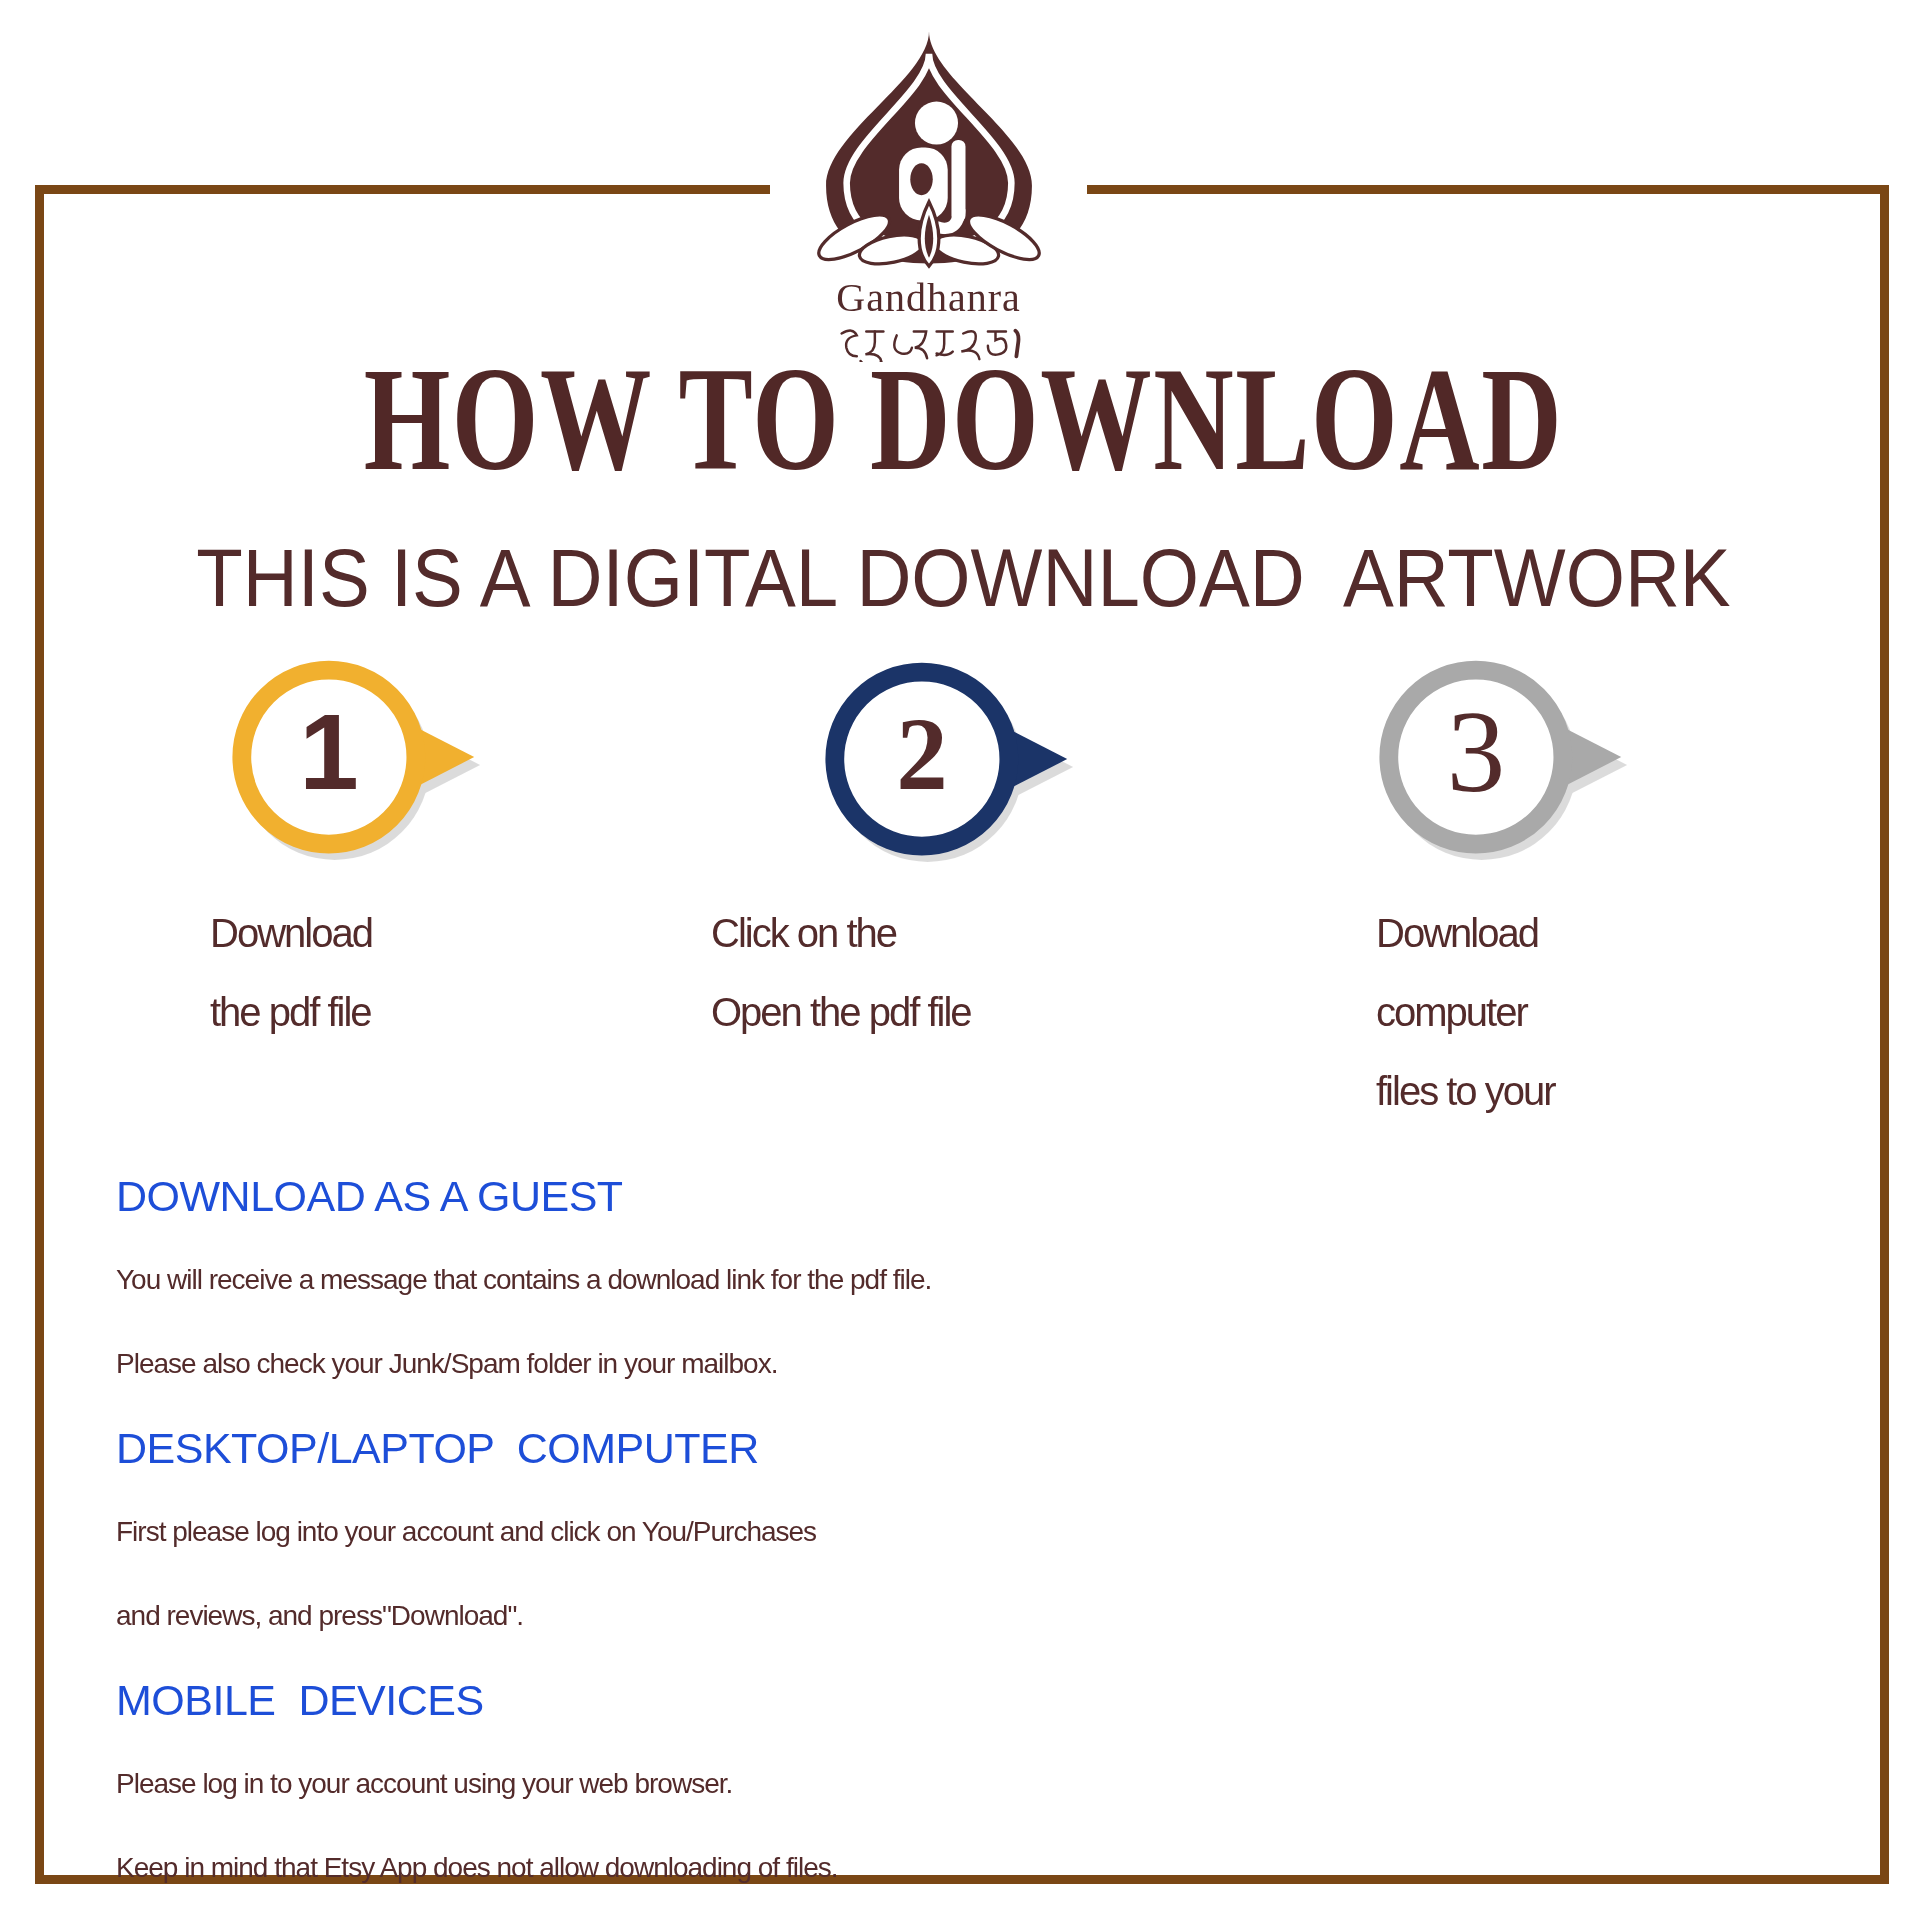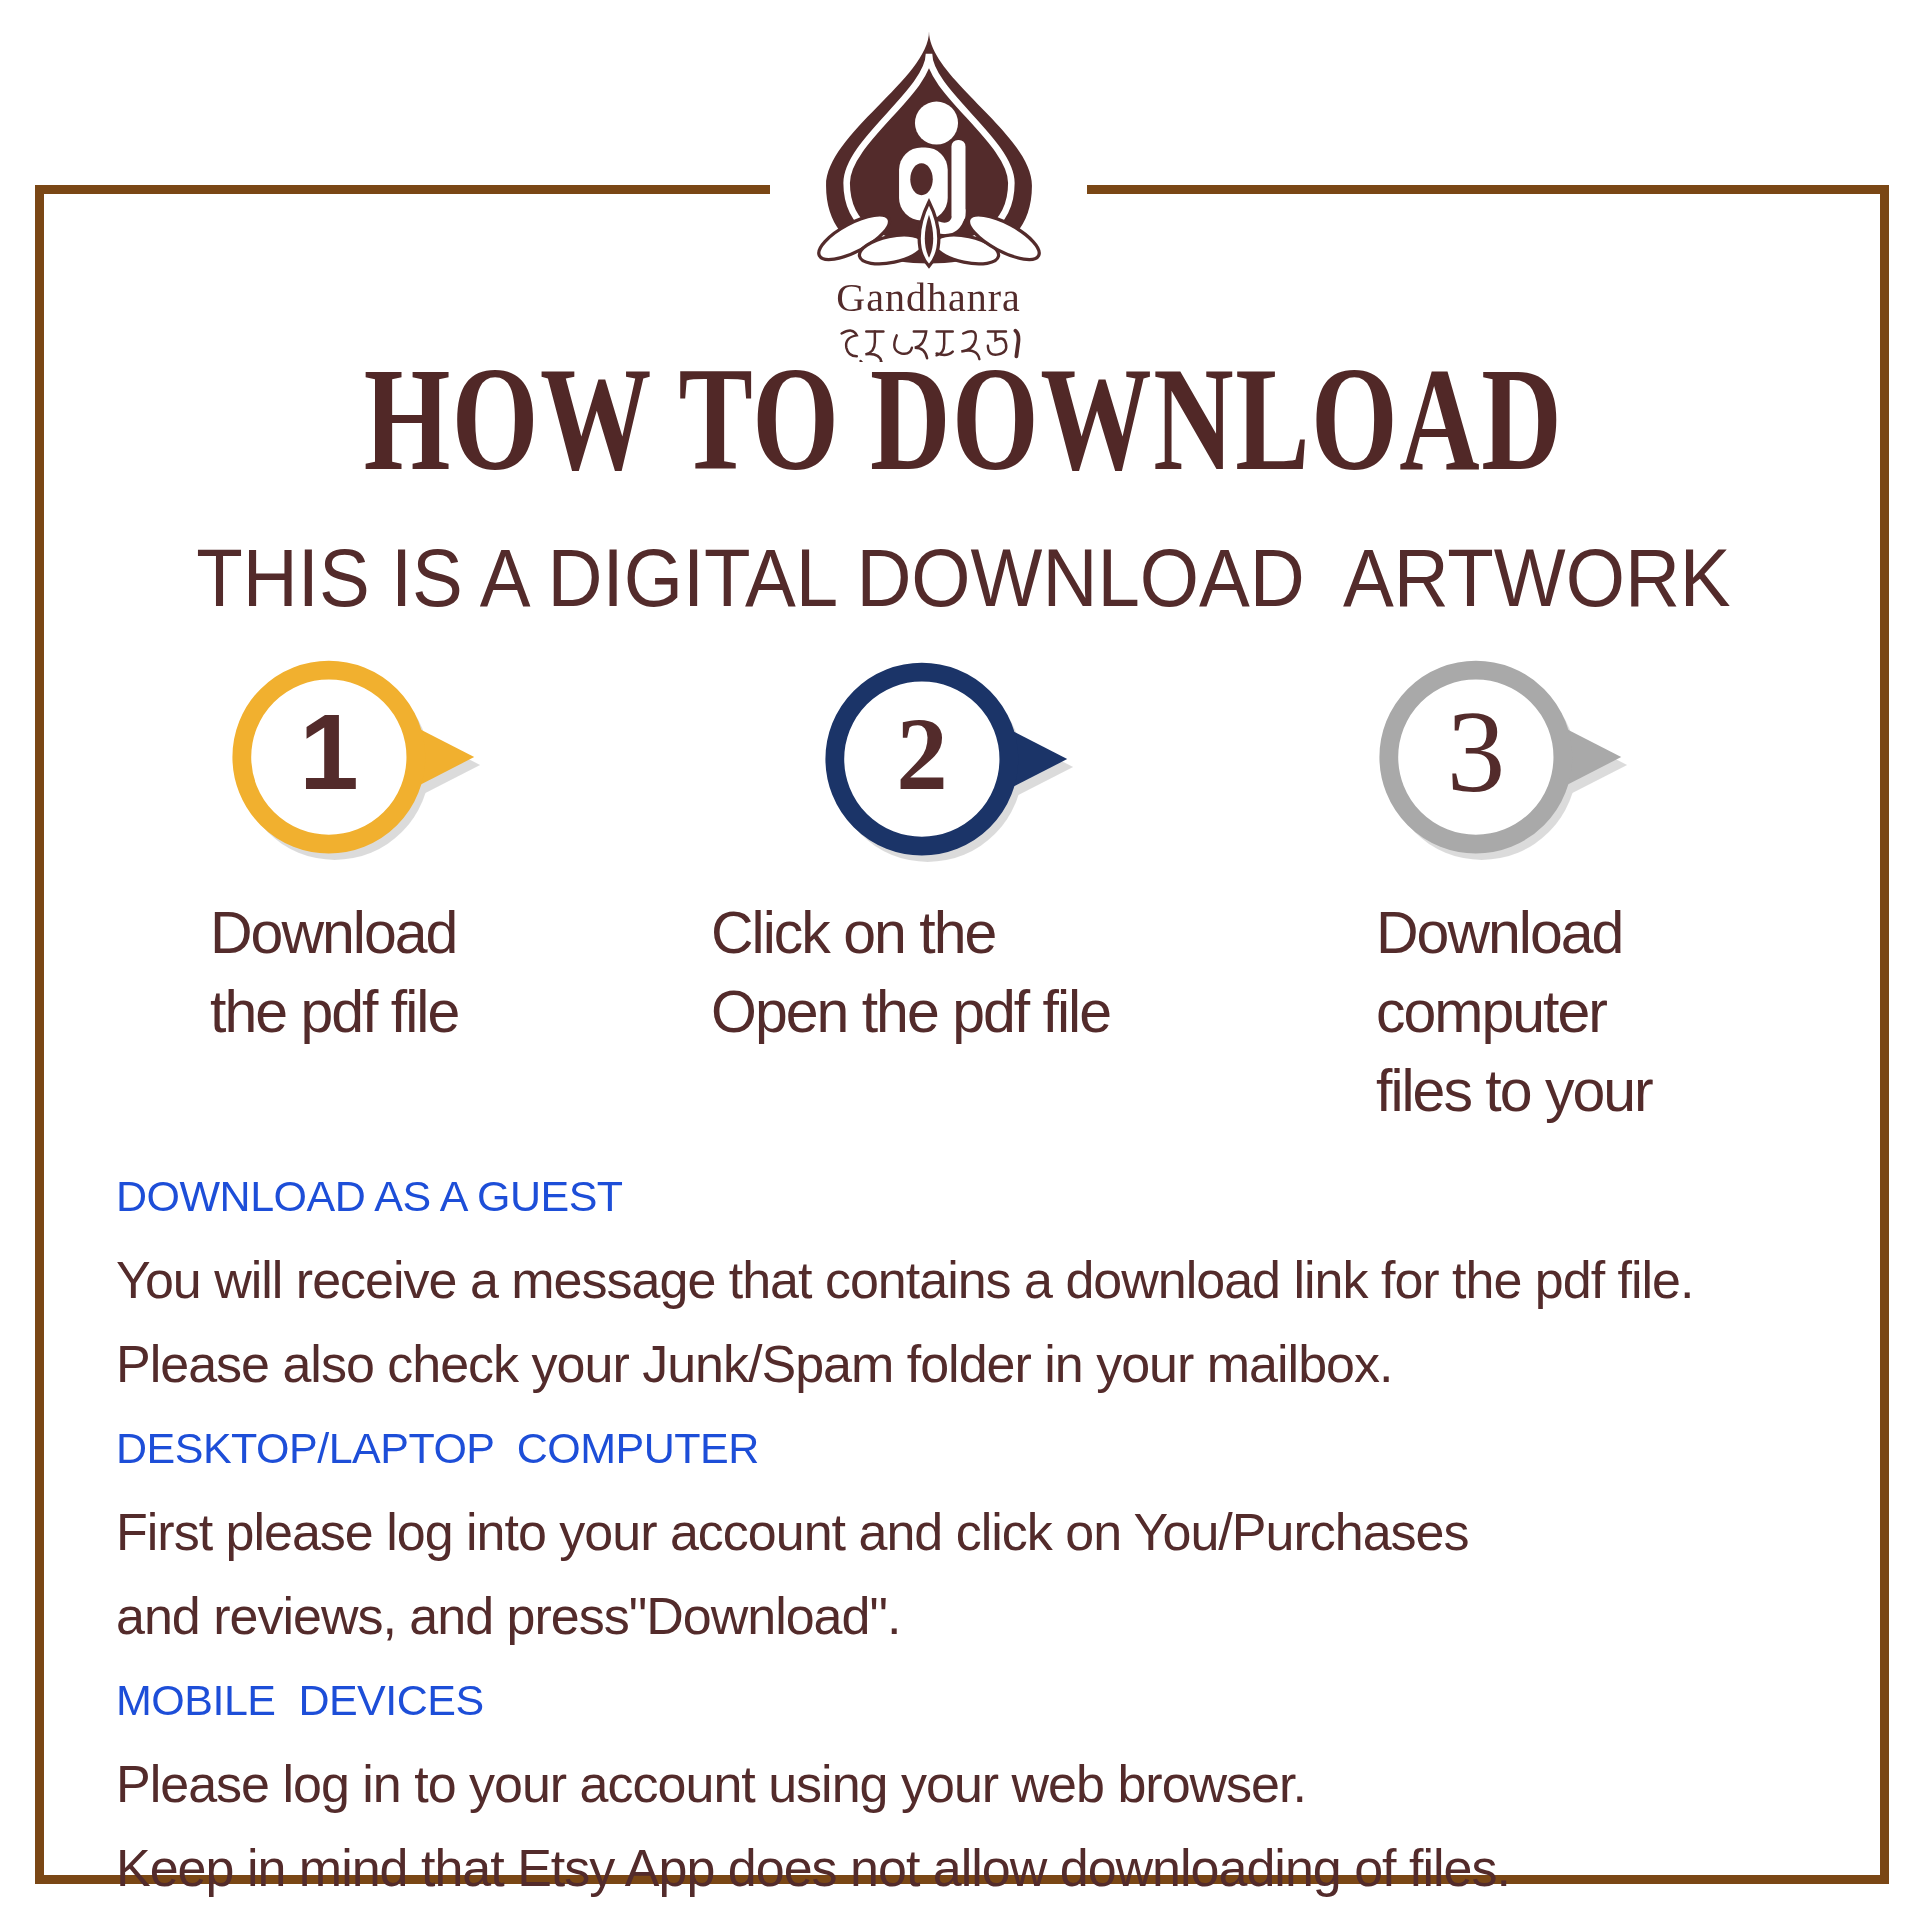--- a/index.html
+++ b/index.html
@@ -38,28 +38,28 @@
   .badge{position:absolute;width:267px;height:218px;}
   .badge .num{
     position:absolute;left:104px;top:104px;transform:translate(-50%,-54%);
     color:#532b2b;
   }
   .num-1{font-family:"Liberation Sans",sans-serif;font-weight:700;font-size:107px;}
   .num-2{font-family:"Liberation Serif",serif;font-weight:700;font-size:103px;}
   .num-3{font-family:"Liberation Serif",serif;font-weight:400;font-size:117px;}
   
   .step-label{
-    position:absolute;top:894px;font-size:59px;line-height:79px;
+    position:absolute;top:894px;font-size:40px;line-height:79px;
     letter-spacing:-2px;color:#532b2b;
   }
   
   .info{position:absolute;left:116px;top:1154px;width:1703px;z-index:2;}
   .info .row{height:84px;display:flex;align-items:center;white-space:pre;}
   .sec-heading{font-size:43px;color:#1d4ed8;letter-spacing:-0.5px;}
-  .sec-line{font-size:52px;color:#532b2b;letter-spacing:-1px;}
+  .sec-line{font-size:28px;color:#532b2b;letter-spacing:-1px;}
 </style>
 </head>
 <body>
 
 <div class="canvas">
 
   <div class="frame"></div>
 
   <div class="logo-wrap">
     <svg width="234" height="248" viewBox="55 0 250 265" aria-hidden="false">

